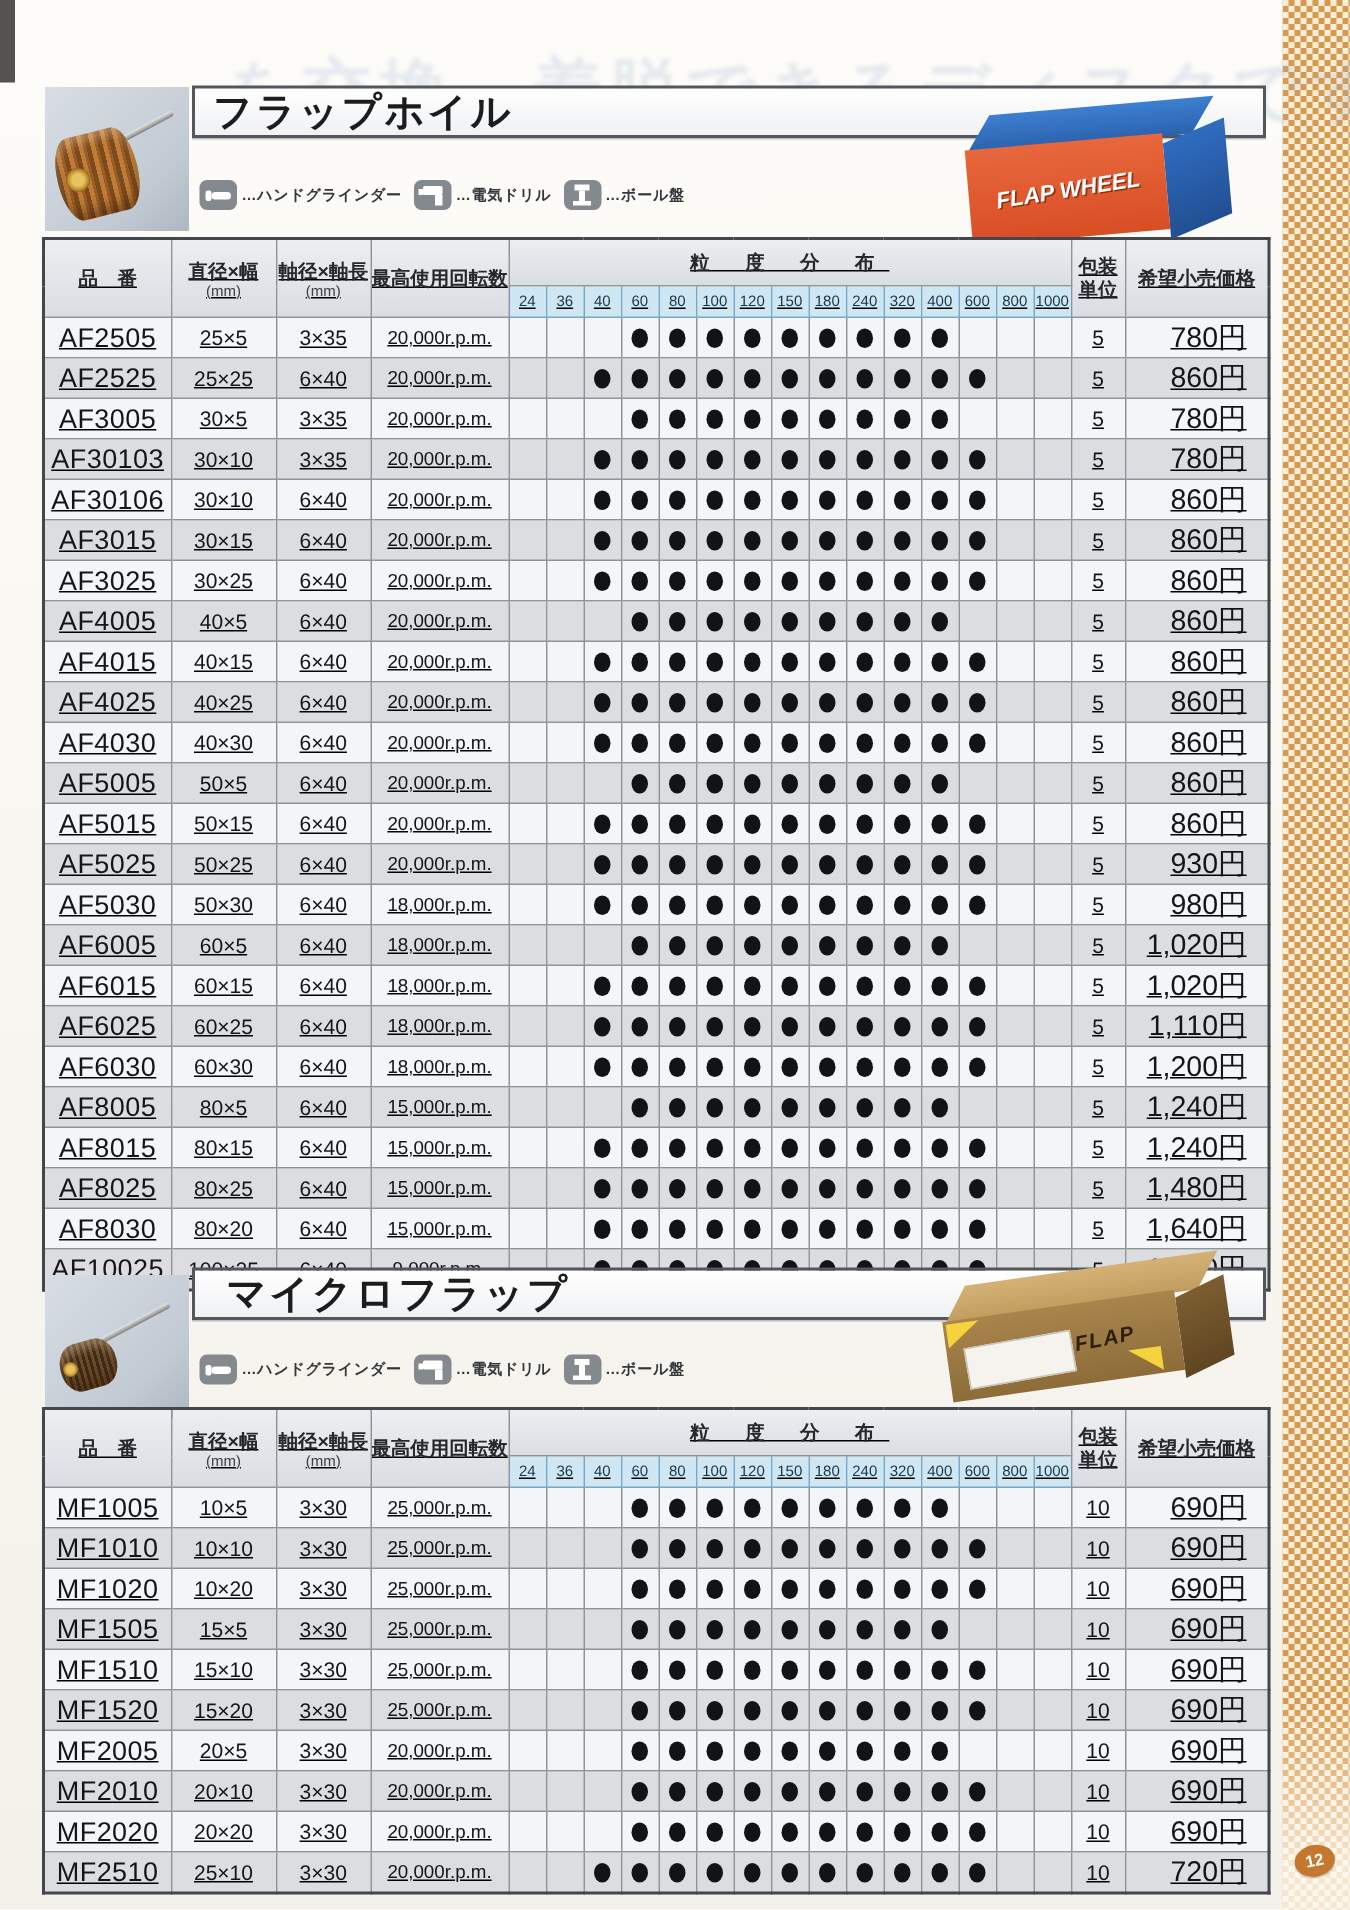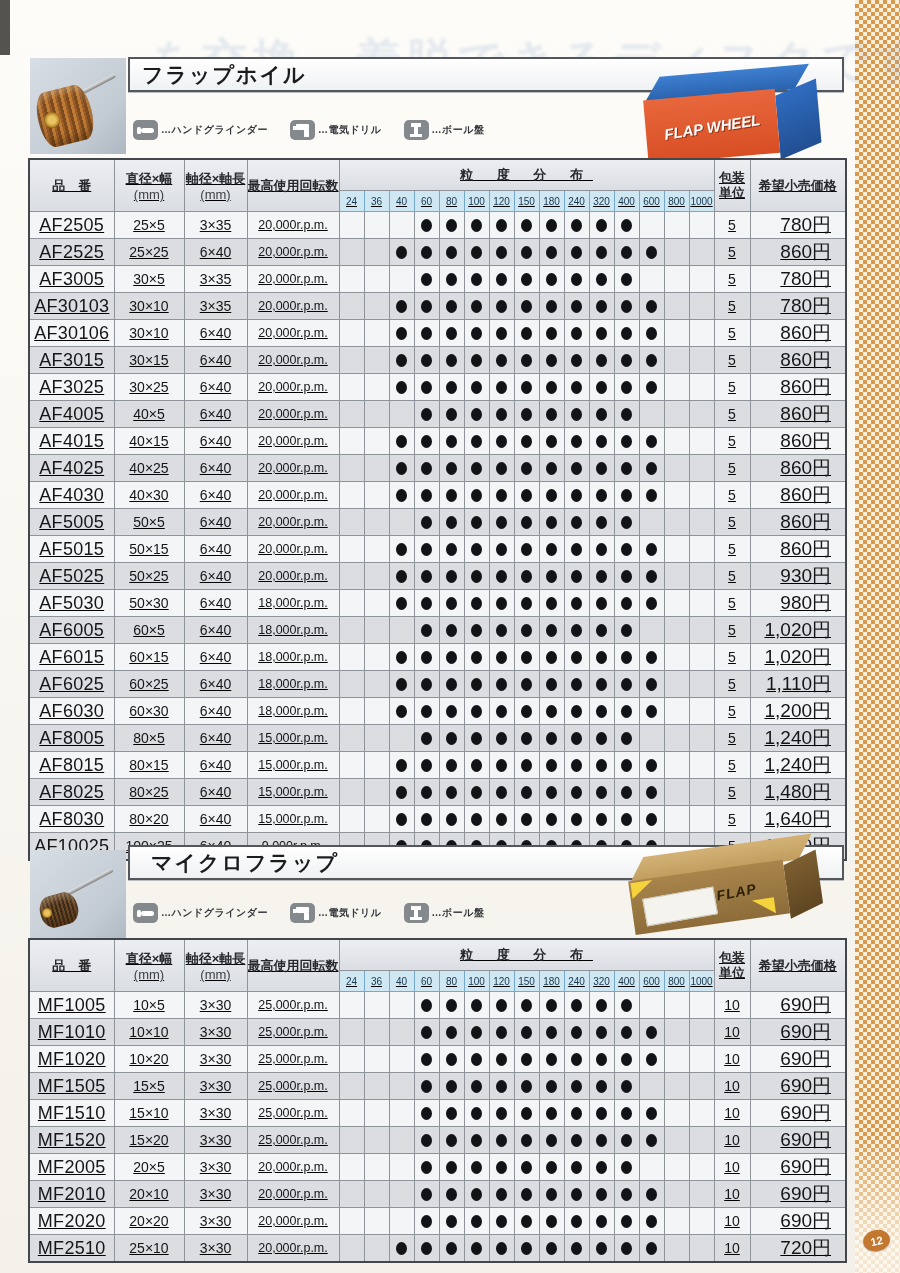--- a/index.html
+++ b/index.html
@@ -31,23 +31,23 @@
   }
   .wheel{position:absolute;border-radius:12px/48%;
     background:repeating-linear-gradient(90deg,#7c4a1d 0 3px,#c07b36 3px 6px,#9a5d26 6px 8px);
     box-shadow:inset 0 -6px 8px rgba(60,30,5,.45), inset 0 5px 6px rgba(255,230,190,.35);}
   .hub{position:absolute;border-radius:50%;background:radial-gradient(#e9c35f 35%,#b98a2e 60%,#7a5413 75%);}
   .shaft{position:absolute;height:4px;background:linear-gradient(#e8e8e8,#7e7e7e);border-radius:2px;}
   .titlebox{
     position:absolute;left:128px;height:35px;width:716px;background:linear-gradient(#ffffff,#f0f1f3);
     border:2px solid #53575c;box-shadow:0 1px 0 #b9bcc0;
     display:flex;align-items:center;padding-left:12px;box-sizing:border-box;
-    font-size:21px;font-weight:bold;color:#1b1c1e;letter-spacing:2px;
+    font-size:26px;font-weight:bold;color:#1b1c1e;letter-spacing:2px;
   }
-  .legend{position:absolute;left:133px;display:flex;align-items:center;gap:22px;}
+  .legend{position:absolute;left:133px;display:flex;align-items:center;gap:8px;}
   .legend .item{display:flex;align-items:center;gap:3px;}
   .legend .badge{width:25px;height:20px;border-radius:5px;background:#84898e;display:flex;align-items:center;justify-content:center;}
   .legend .lab{font-size:10px;font-weight:bold;color:#33373b;letter-spacing:.5px;}
   
   .boxart{position:absolute;}
   .b-top{position:absolute;left:10px;top:0;height:24px;transform:skewX(-35deg);}
   .b-front{position:absolute;left:0;top:22px;display:flex;align-items:center;justify-content:center;}
   .b-side{position:absolute;top:22px;transform:skewY(-18deg);}
   .flapbox .b-top{width:150px;background:linear-gradient(#3d7fd0,#2a62ad);}
   .flapbox .b-front{width:132px;height:64px;background:linear-gradient(#e8673c,#d84e24);}
@@ -64,21 +64,21 @@
   .microbox .tri1{left:2px;top:24px;border-width:0 0 16px 22px;border-color:transparent transparent transparent #f5d33c;}
   .microbox .tri2{left:120px;top:58px;border-width:0 22px 16px 0;border-color:transparent #f5d33c transparent transparent;}
   .microbox .label{position:absolute;left:12px;top:40px;width:70px;height:26px;background:#f4f3ee;border:1px solid #c9c4b6;transform:rotate(-2deg);}
   
   .thost{position:absolute;left:28px;}
   table.cat{border-collapse:collapse;table-layout:fixed;width:817px;border:2px solid #43474c;
     font-family:"Liberation Sans","DejaVu Sans",sans-serif;text-decoration:underline;}
   table.cat th,table.cat td{border:1px solid #8e949a;padding:0;text-align:center;overflow:hidden;}
   table.cat thead th{background:linear-gradient(#eceef1,#dadde2);color:#26282b;font-weight:bold;}
   table.cat thead tr.h1 th{height:30px;font-size:13px;}
-  table.cat thead th .unit{display:block;font-size:13px;font-weight:normal;color:#3c4044;line-height:1;}
+  table.cat thead th .unit{display:block;font-size:10px;font-weight:normal;color:#3c4044;line-height:1;}
   table.cat thead th.rpmh{font-size:12px;}
   table.cat thead th.grith{font-size:14px;letter-spacing:10px;}
   table.cat thead th.packh{font-size:11.5px;line-height:1.15;margin-top:40px;}
   table.cat thead tr.h2 th{height:20px;font-size:10px;font-weight:normal;background:#cfe7f3;border-color:#74a9c9;color:#17344a;}
   table.cat tbody td{height:25px;font-size:14px;color:#141517;}
   table.cat tbody tr:nth-child(odd) td{background:#f4f5f6;}
   table.cat tbody tr:nth-child(even) td{background:#dbdde0;}
   table.cat td.no{font-size:18px;letter-spacing:.3px;}
   table.cat td.rpm{font-size:12.5px;}
   table.cat td.pr{text-align:right;padding-right:14px;font-size:19px;}

